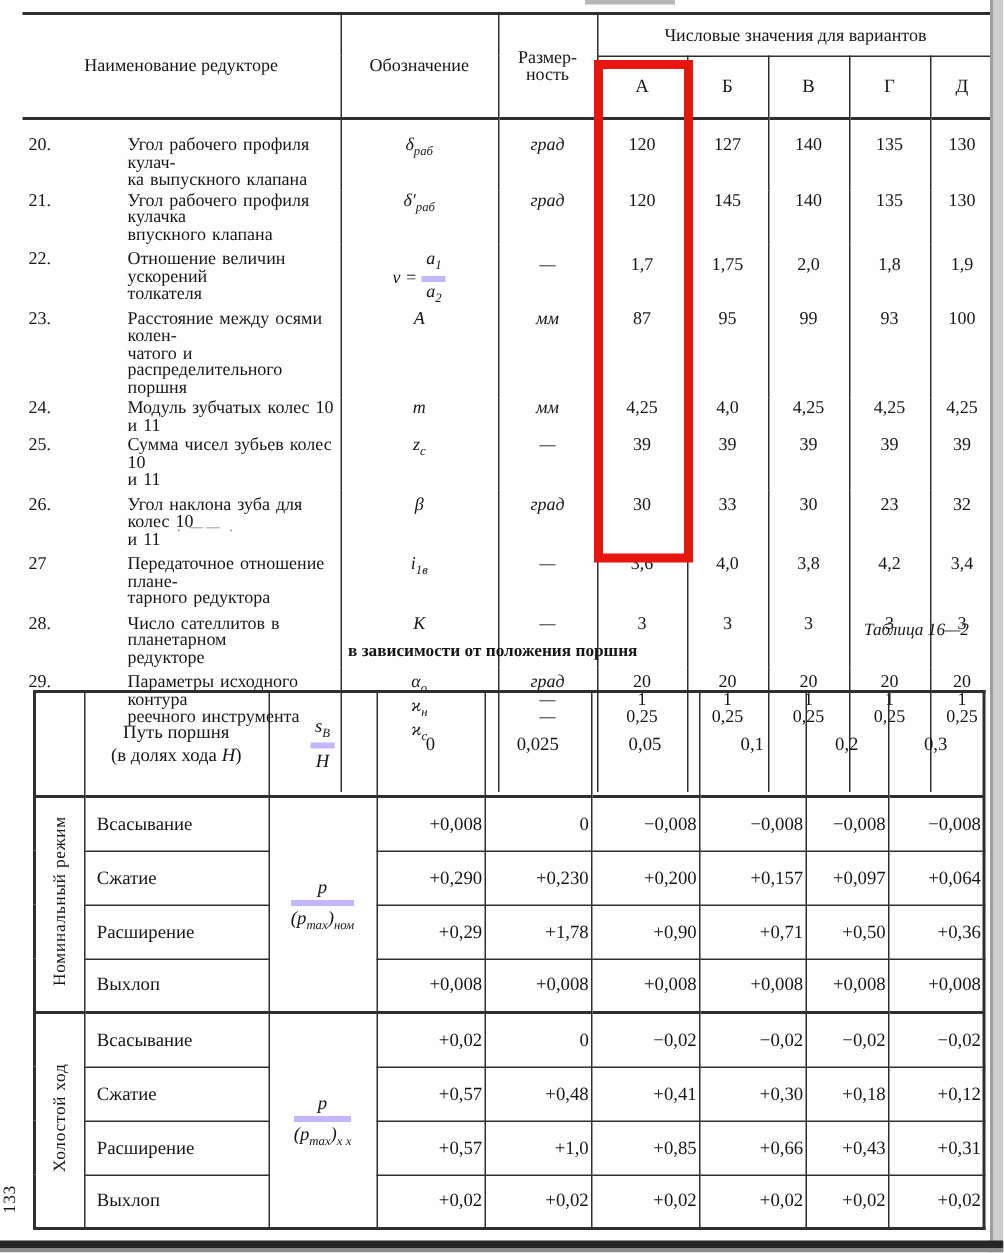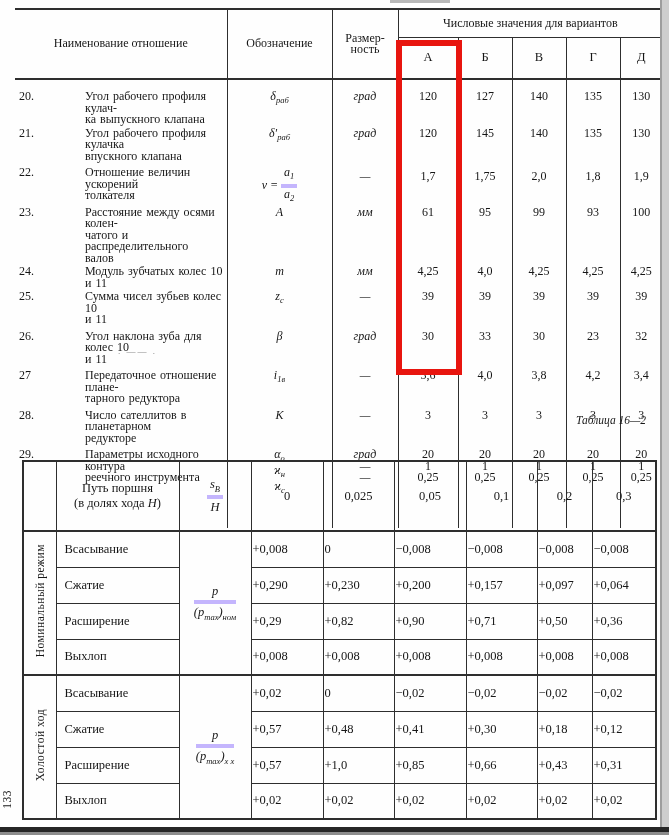--- a/index.html
+++ b/index.html
@@ -54,21 +54,21 @@
   .t2 td { border:1px solid #2e2e2e; }
   .t2 tr.hd td { height:70px; border-bottom:2px solid #2e2e2e;
                  text-align:center; vertical-align:middle; }
   .t2 tbody td { height:36px; }
   .t2 .grp { text-align:center; vertical-align:middle; }
   .vert { writing-mode:vertical-rl; transform:rotate(180deg); font-size:11.5px;
           letter-spacing:0.5px; display:inline-block; }
   .t2 .snc { padding-left:8px; vertical-align:middle;margin-left:28px; }
   .t2 .fc { text-align:center; vertical-align:middle; font-style:italic; }
   .t2 .fc sub, .t2 .hfr sub { font-size:8.5px; font-style:italic; }
-  .t2 .pv { text-align:left; vertical-align:middle; }
+  .t2 .pv { text-align:right; vertical-align:middle; }
   .t2 .g2s { border-top:2px solid #2e2e2e; }
   .t2 .piston { white-space:pre-line; }
 
   
   .pageno { position:absolute; left:1px; top:790px; font-size:12px; }
   .artifact { position:absolute; left:118px; top:346px; font-size:9px; color:#777; letter-spacing:2px; }
   .edge-right { position:absolute; right:0; top:0; width:9px; height:835px;
                 background:#cdcdcd; border-left:2px solid #9d9d9d; z-index:8; }
   .edge-bottom { position:absolute; left:0; bottom:0; width:669px; height:8px;
                  background:linear-gradient(#262626 0 62%, #8d8d8d 62% 100%); z-index:9; }
@@ -88,21 +88,21 @@
         <col style="width:105px">
         <col style="width:66px">
       <col style="width:60px">
         <col style="width:54px">
         <col style="width:54px">
       <col style="width:54px">
         <col style="width:42px">
     </colgroup>
     <tbody>
         <tr class="hd">
-      <td rowspan="2" class="br hb">Наименование отношение</td>
+      <td rowspan="2" class="br hb">Наименование редукторе</td>
       <td rowspan="2" class="br hb">Обозначение</td>
       <td rowspan="2" class="br hb uc" style="font-style:normal">Размер-
 ность</td>
       <td colspan="5" class="thin-b" style="height:28px">Числовые значения для вариантов</td>
     </tr>
     <tr class="hd">
       <td class="br hb var-letter" style="height:42px">А</td>
       <td class="br hb var-letter">Б</td>
       <td class="br hb var-letter">В</td>
       <td class="br hb var-letter">Г</td>
@@ -159,26 +159,26 @@
       <td class="br vc" style="padding-top:8px">1,8</td>
       <td class="vc" style="padding-top:8px">1,9</td>
     </tr>
 
     <tr>
       <td class="br">
             <div class="namecell">
               <span class="num">23.</span>
               <span class="nm">Расстояние между осями колен-
 чатого и распределительного
-валов</span>
+поршня</span>
             </div>
           </td>
       <td class="br sc"><i>A</i></td>
       <td class="br uc">мм</td>
-      <td class="br vc">61</td>
+      <td class="br vc">87</td>
       <td class="br vc">95</td>
       <td class="br vc">99</td>
       <td class="br vc">93</td>
       <td class="vc">100</td>
     </tr>
 
     <tr>
       <td class="br">
             <div class="namecell">
               <span class="num">24.</span>
@@ -307,20 +307,21 @@
     </tr>
   </tbody>
     </table>
 
   <div class="artifact">. —— .</div>
 
   <div class="redbox"></div>
 
   <div class="t2-caption">Таблица 16—2</div>
   <div class="t2-title">
+    <div>в зависимости от положения поршня</div>
   </div>
 
   <table class="t2">
     <colgroup>
       <col style="width:33px">
         <col style="width:123px">
         <col style="width:72px">
       <col style="width:72px">
         <col style="width:71px">
         <col style="width:72px">
@@ -360,21 +361,21 @@
       <td class="pv">+0,290</td>
       <td class="pv">+0,230</td>
       <td class="pv">+0,200</td>
       <td class="pv">+0,157</td>
       <td class="pv">+0,097</td>
       <td class="pv">+0,064</td>
     </tr>
     <tr>
       <td class="snc">Расширение</td>
       <td class="pv">+0,29</td>
-      <td class="pv">+0,82</td>
+      <td class="pv">+1,78</td>
       <td class="pv">+0,90</td>
       <td class="pv">+0,71</td>
       <td class="pv">+0,50</td>
       <td class="pv">+0,36</td>
     </tr>
     <tr>
       <td class="snc">Выхлоп</td>
       <td class="pv">+0,008</td>
       <td class="pv">+0,008</td>
       <td class="pv">+0,008</td>

